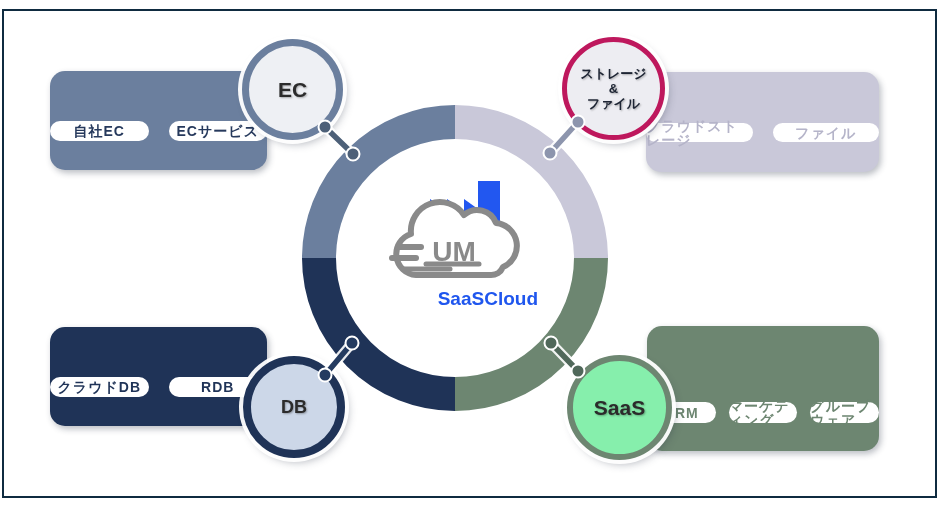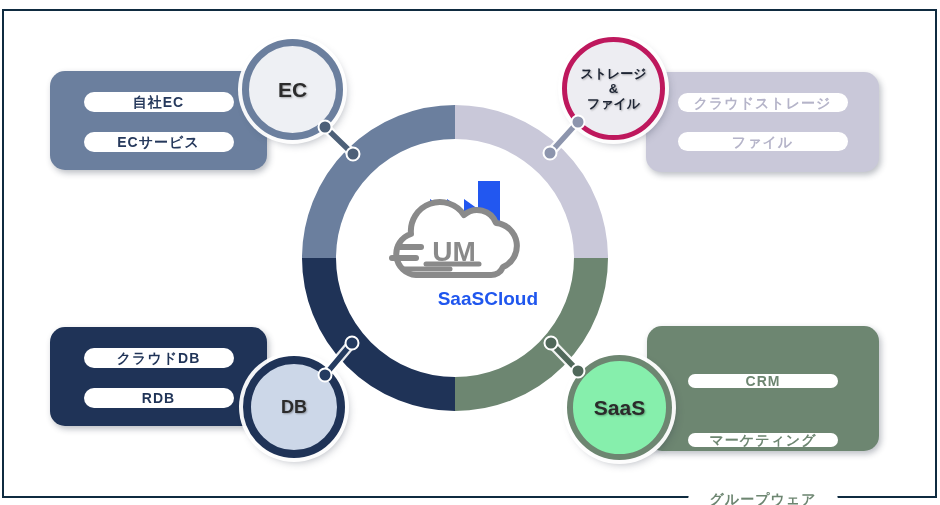--- a/index.html
+++ b/index.html
@@ -7,21 +7,21 @@
     position:relative;width:940px;height:505px;background:#ffffff;
     font-family:"Liberation Sans","DejaVu Sans",sans-serif;overflow:hidden;
   }
   .frame{
     position:absolute;left:2px;top:9px;width:931px;height:485px;
     border:2px solid #0f2b40;pointer-events:none;
   }
   .layer{position:absolute;left:0;top:0;}
   
   .gbox{
-    position:absolute;border-radius:15px;display:flex;flex-direction:column;
+    position:absolute;border-radius:15px;display:flex;flex-direction:row;
     align-items:center;box-shadow:2px 3px 6px rgba(30,40,60,.3);z-index:2;
   }
   .pill{
     background:#fff;border-radius:11px;display:flex;align-items:center;justify-content:center;
     font-weight:bold;font-size:14px;line-height:1;letter-spacing:1px;
   }
   #ec-box{left:50px;top:71px;width:217px;height:99px;background:#6b7f9e;padding-top:21px;gap:20px;box-sizing:border-box;}
   #ec-box .pill{width:150px;height:20px;color:#26395c;}
   #storage-box{left:646px;top:72px;width:233px;height:100px;background:#c9c8d9;padding-top:21px;gap:20px;box-sizing:border-box;}
   #storage-box .pill{width:170px;height:19px;color:#b5b4c9;}

